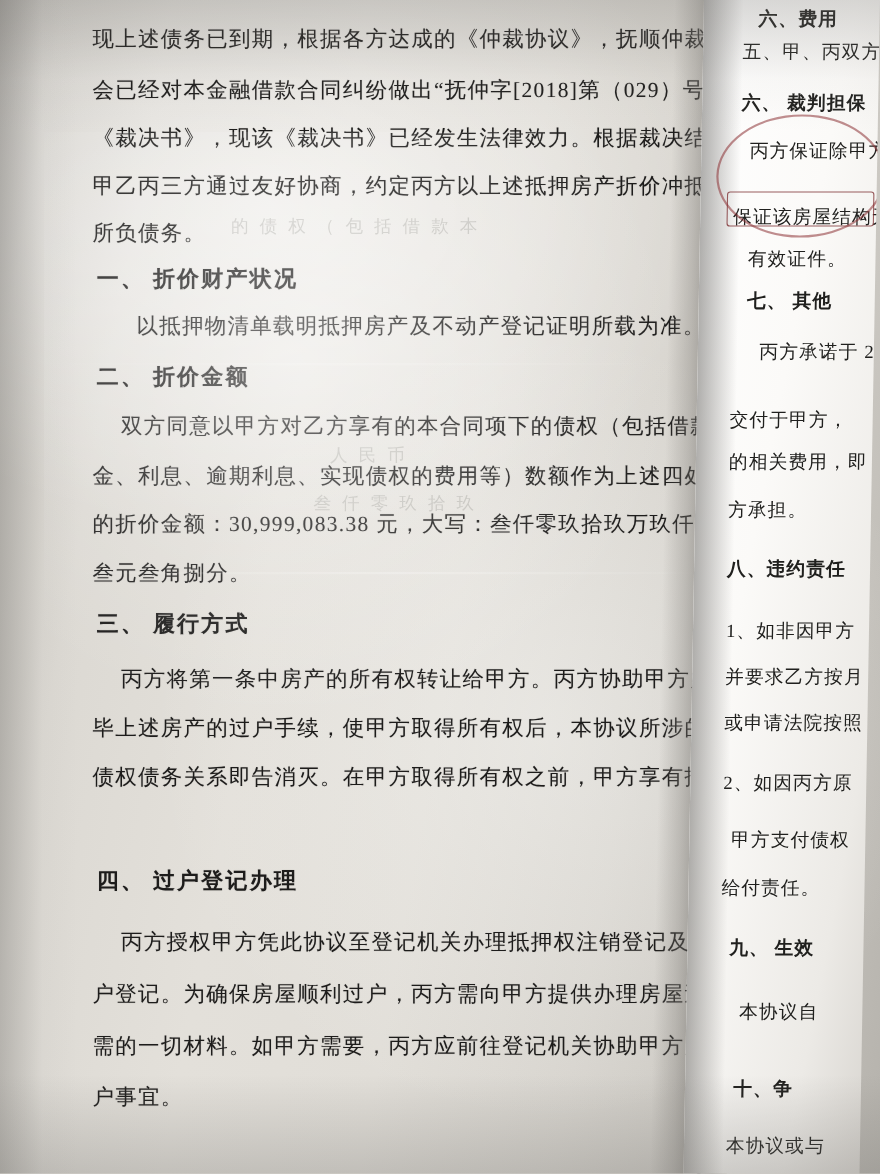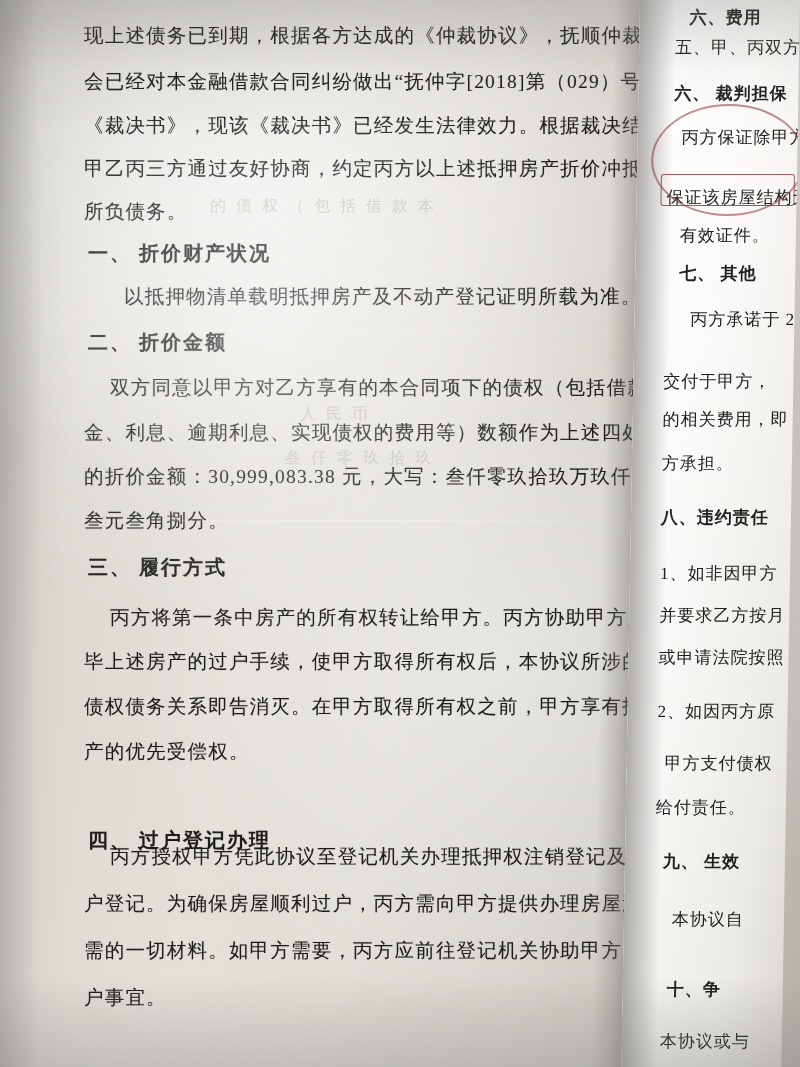--- a/index.html
+++ b/index.html
@@ -141,23 +141,22 @@
     <div class="line heading" style="left:88px;top:329px;">二、  折价金额</div>
     <div class="line" style="left:110px;top:374px;">双方同意以甲方对乙方享有的本合同项下的债权（包括借款本</div>
     <div class="line" style="left:84px;top:419px;">金、利息、逾期利息、实现债权的费用等）数额作为上述四处房产</div>
     <div class="line" style="left:84px;top:463px;">的折价金额：30,999,083.38 元，大写：叁仟零玖拾玖万玖仟零捌拾</div>
     <div class="line" style="left:84px;top:507px;">叁元叁角捌分。</div>
 
     <div class="line heading" style="left:88px;top:554px;">三、  履行方式</div>
     <div class="line" style="left:110px;top:604px;">丙方将第一条中房产的所有权转让给甲方。丙方协助甲方办理完</div>
     <div class="line" style="left:84px;top:648px;">毕上述房产的过户手续，使甲方取得所有权后，本协议所涉的双方</div>
     <div class="line" style="left:84px;top:693px;">债权债务关系即告消灭。在甲方取得所有权之前，甲方享有抵押房</div>
-    <div class="line" style="left:84px;top:738px;">产的优先受偿权。</div>
-
-    <div class="line heading" style="left:88px;top:787px;margin-top:40px;">四、  过户登记办理</div>
+
+    <div class="line heading" style="left:88px;top:787px;">四、  过户登记办理</div>
     <div class="line" style="left:110px;top:843px;">丙方授权甲方凭此协议至登记机关办理抵押权注销登记及房屋过</div>
     <div class="line" style="left:84px;top:890px;">户登记。为确保房屋顺利过户，丙方需向甲方提供办理房屋过户所</div>
     <div class="line" style="left:84px;top:937px;">需的一切材料。如甲方需要，丙方应前往登记机关协助甲方办理过</div>
     <div class="line" style="left:84px;top:984px;">户事宜。</div>
   </div>
 
   <div class="crease" style="left:60px;top:520px;width:600px;height:2px;opacity:0.45;"></div>
   <div class="crease" style="left:40px;top:330px;width:560px;height:2px;opacity:0.30;"></div>
 
   <div class="gutter"></div>

